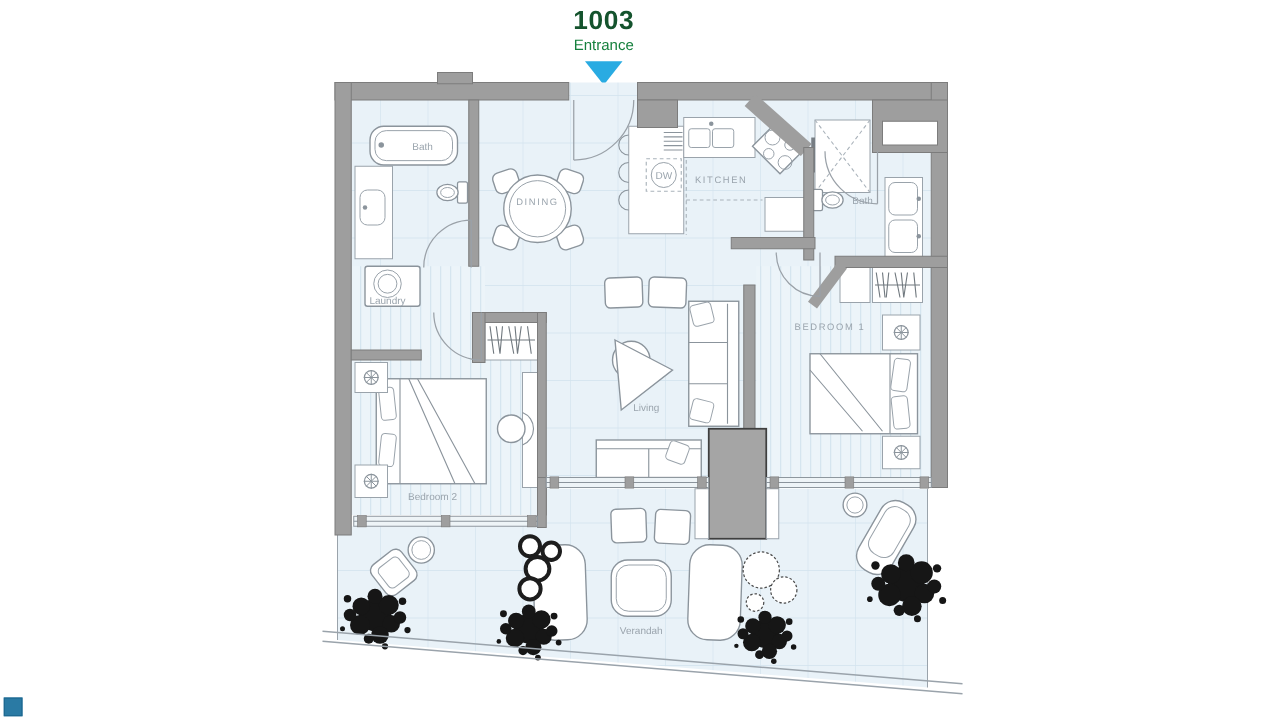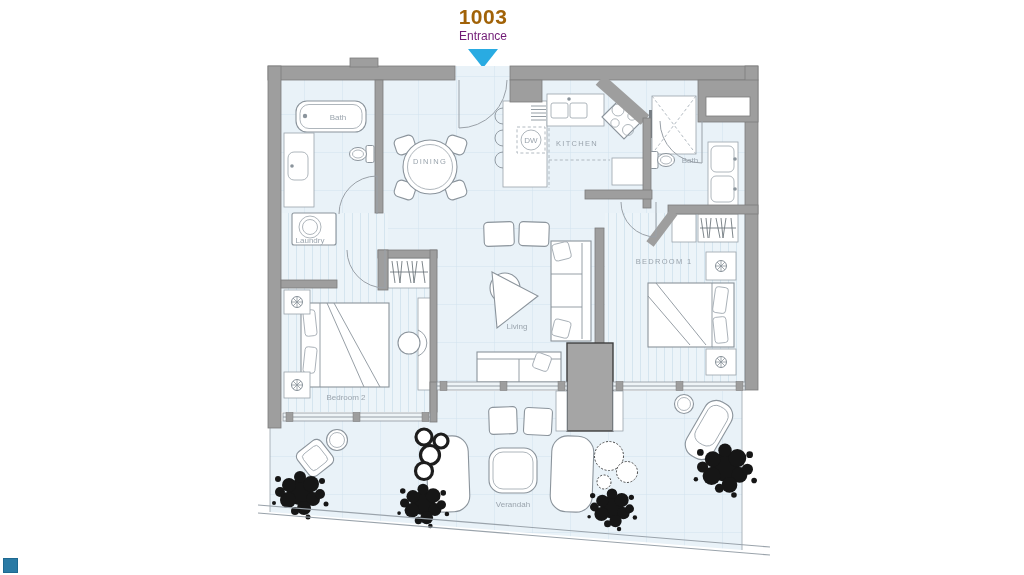--- a/index.html
+++ b/index.html
@@ -1,20 +1,20 @@
 <!DOCTYPE html>
 <html style="--accent: #29abe2; --wall: #9e9e9e; --floor: #e9f2f8; --marker: #2a7aa4;"><head>
 <meta charset="utf-8">
 <style>
   html,body{margin:0;padding:0;background:#ffffff;}
   .stage{position:relative;width:1024px;height:575px;background:#fff;overflow:hidden;
          font-family:"Liberation Sans",sans-serif;}
   .header{position:absolute;left:429px;top:5px;width:108px;text-align:center;}
-  .unit-number{font-size:21px;font-weight:bold;color:#a16207;letter-spacing:.5px;}
-  .entrance-label{font-size:12px;color:#701a75;margin-top:0px;}
+  .unit-number{font-size:21px;font-weight:bold;color:#14532d;letter-spacing:.5px;}
+  .entrance-label{font-size:12px;color:#15803d;margin-top:0px;}
   .entrance-arrow{width:0;height:0;margin:6px auto 0;
     border-left:15px solid transparent;border-right:15px solid transparent;
     border-top:19px solid var(--accent,#29abe2);}
   .corner-marker{position:absolute;left:3px;top:558px;width:15px;height:15px;
     background:var(--marker,#2a7aa4);border:1px solid #1e6991;box-sizing:border-box;}
   svg{position:absolute;left:0;top:0;}
   svg .wall{fill:var(--wall,#9e9e9e);stroke:#7c7c7c;stroke-width:.8;}
   svg .wallline{stroke:var(--wall,#9e9e9e);stroke-width:13;fill:none;}
   svg .column{fill:#a5a5a5;stroke:#3f3f3f;stroke-width:1.4;}
   svg .furn{fill:#ffffff;stroke:#8b949c;stroke-width:1.1;}

